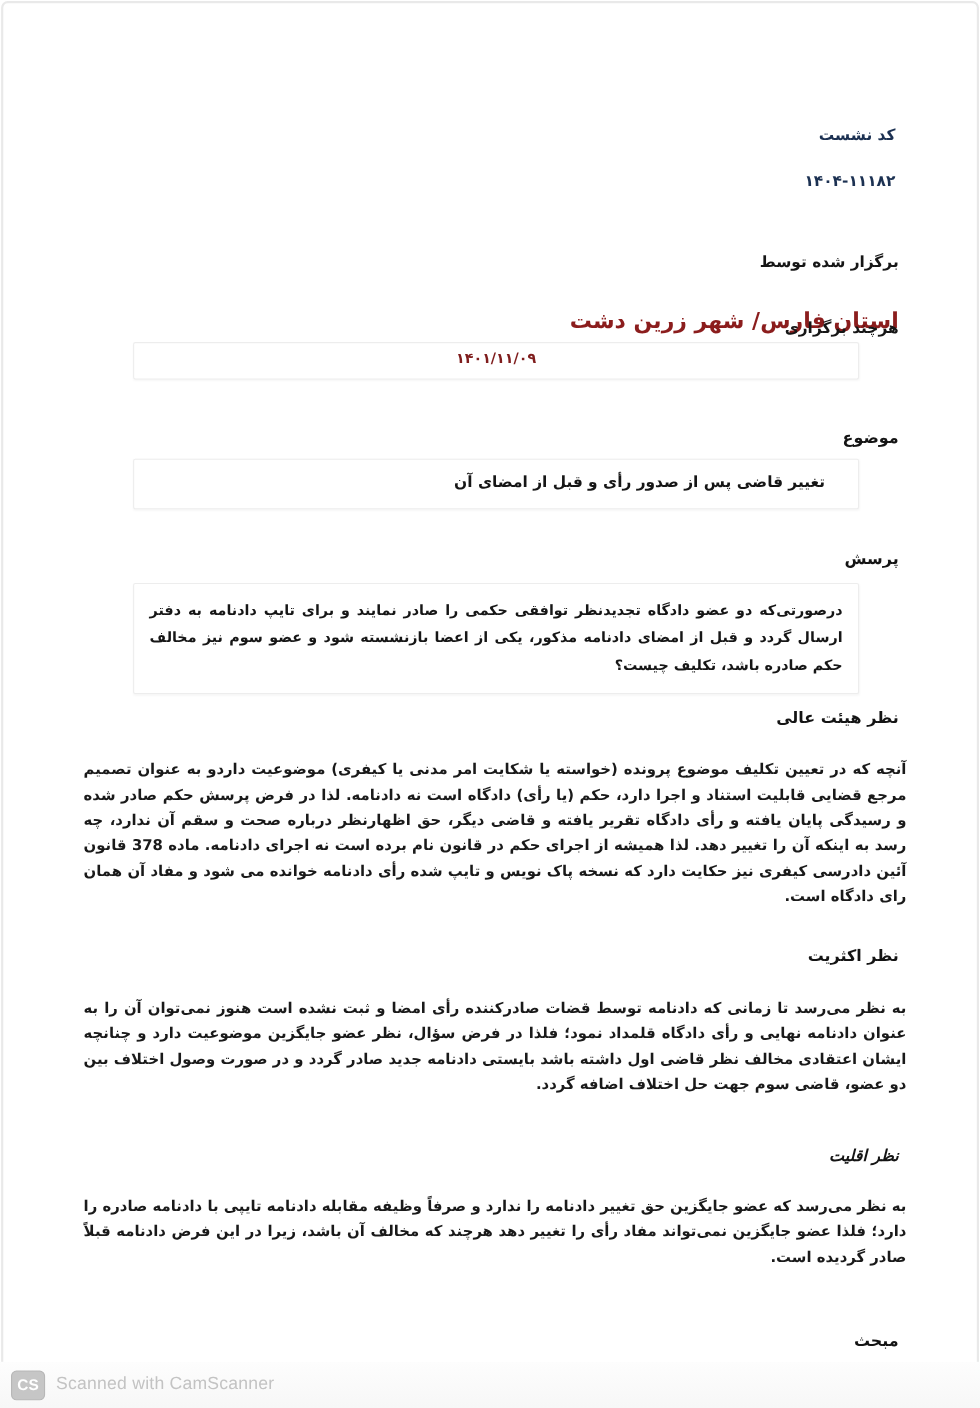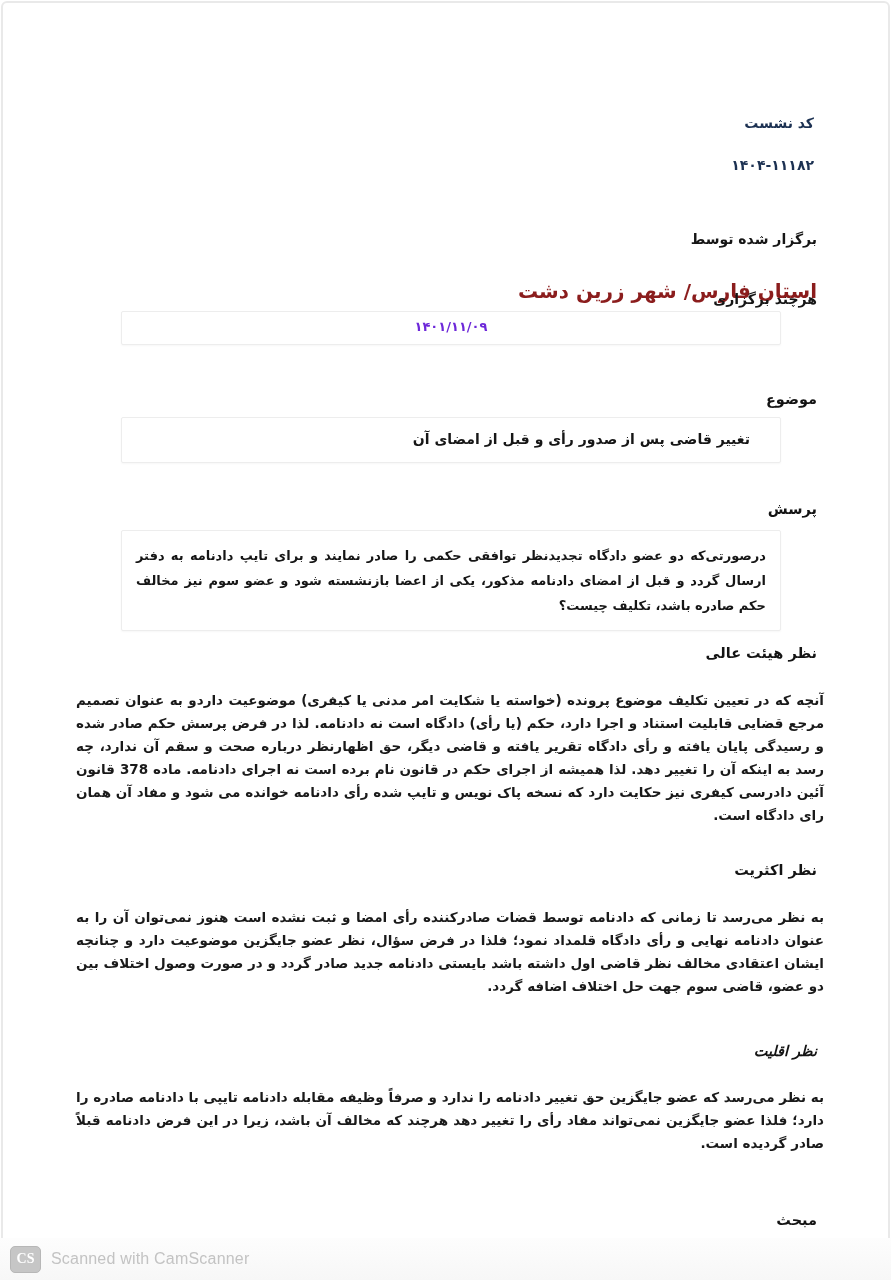--- a/index.html
+++ b/index.html
@@ -24,21 +24,21 @@
   .code-value{top:154px;right:74px;font-size:14px;font-weight:bold;}
   .heldby-label{top:228px;right:71px;margin-left:28px;}
   .heldby-value{top:276px;right:71px;font-size:20px;font-weight:bold;}
   .date-label{top:288px;right:71px;}
   .field-box{
     left:118px;width:658px;background:#fff;
     border:1px solid #ededed;border-radius:2px;
     box-shadow:0 1px 2px rgba(0,0,0,0.035);
   }
   .date-box{top:308px;min-height:32px;text-align:center;}
-  .date-box .val{display:block;padding:7px 0 6px;font-size:13px;font-weight:bold;color:#6d28d9;}
+  .date-box .val{display:block;padding:7px 0 6px;font-size:13px;font-weight:bold;color:#7f1d1d;}
   .sec-heading{font-size:14.5px;font-weight:bold;color:#141414;}
   .subject-heading{top:388px;right:71px;}
   .subject-box{top:414px;min-height:44px;}
   .subject-box .val{display:block;padding:13px 30px 10px;font-size:14px;font-weight:bold;color:#161616;text-align:right;}
   .question-heading{top:498px;right:71px;}
   .question-box{top:527px;min-height:70px;}
   .question-box .val{
     display:block;padding:12px 14px 12px 14px;font-size:13px;font-weight:bold;color:#161616;
     text-align:justify;line-height:25px;
   }
@@ -59,21 +59,21 @@
     margin-left:34px;vertical-align:top;opacity:.7;
   }
   .clipped-frag i.tall{height:6px;width:2px;}
   .footer{
     position:absolute;left:0;right:0;top:1238px;height:42px;direction:ltr;
     background:linear-gradient(#fdfdfd,#f7f7f7);
     display:flex;align-items:center;padding-left:10px;box-sizing:border-box;
   }
   .cs-badge{
     width:29px;height:25px;border-radius:5px;background:#c6c6c6;border:1px solid #b7b7b7;
-    color:#ffffff;font-family:Liberation Serif, serif;font-weight:bold;font-size:14px;
+    color:#ffffff;font-family:Liberation Sans, sans-serif;font-weight:bold;font-size:14px;
     display:flex;align-items:center;justify-content:center;flex:0 0 auto;
   }
   .cs-text{
     margin-left:10px;color:#c3c3c3;font-family:"Liberation Sans",sans-serif;
     font-size:16px;font-weight:normal;letter-spacing:.2px;
   }
 </style>
 </head>
 <body>
 

